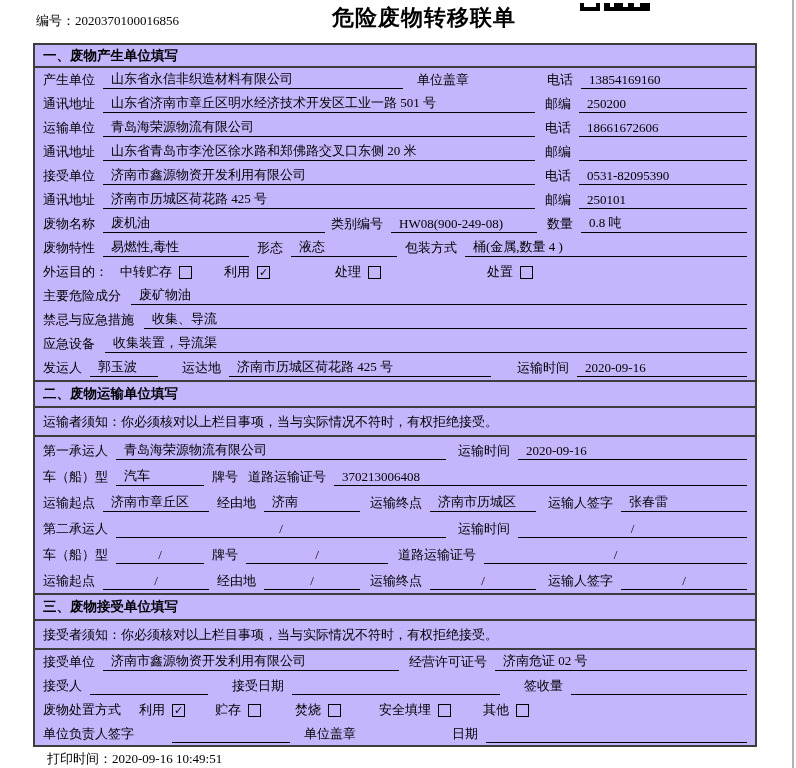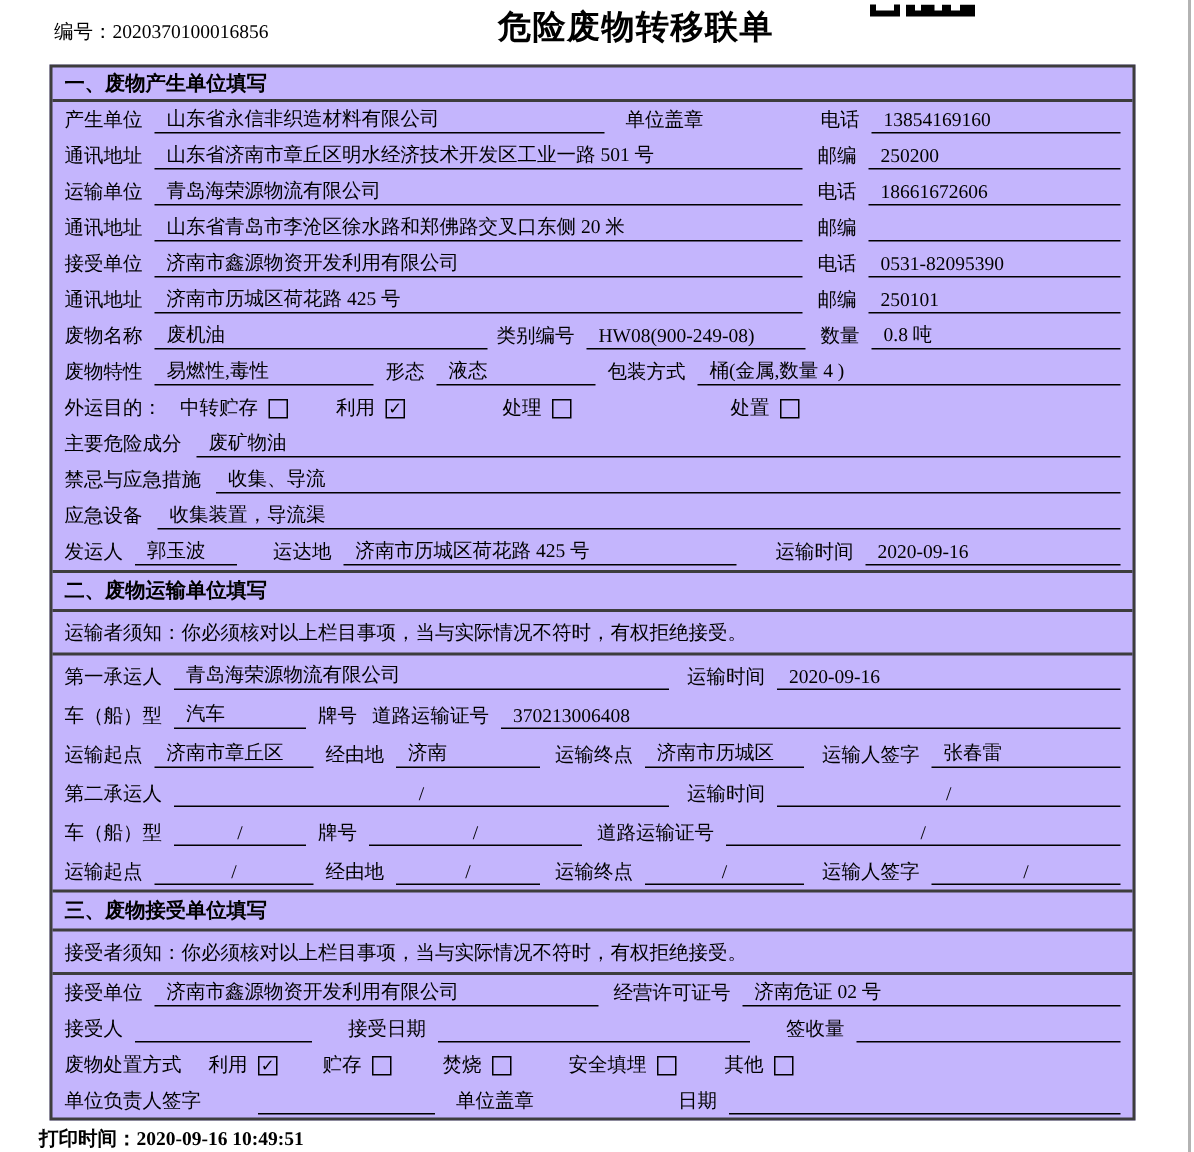--- a/index.html
+++ b/index.html
@@ -4,21 +4,21 @@
 <style>
   * { margin:0; padding:0; box-sizing:border-box; }
   html,body { width:796px; height:768px; background:#ffffff; overflow:hidden; }
   body { font-family:"Liberation Serif","DejaVu Serif",serif; color:#000; font-size:13px; position:relative; }
   .hd-sans { font-family:"Liberation Sans","DejaVu Sans",sans-serif; font-weight:bold; }
 
   .doc-no   { position:absolute; left:36px; top:12px; font-size:13px; }
   .title    { position:absolute; left:332px; top:3px; font-size:22px; letter-spacing:1px; }
   .qr-frag  { position:absolute; left:578px; top:0; }
   .page-edge{ position:absolute; left:792px; top:0; width:2px; height:768px; background:#b3b3b3; }
-  .print-ln { position:absolute; left:26px; top:750px; font-size:13px;font-weight:bold; }
+  .print-ln { position:absolute; left:47px; top:750px; font-size:13px; }
 
   .form { position:absolute; left:33px; top:43px; width:724px; height:704px; border:2px solid #3d3d3d; background:#c4b5fd; }
 
   .r    { display:flex; align-items:flex-end; min-height:24px; padding:0 8px 3px 8px; }
   .r2   { min-height:26px; }
   .lbl  { white-space:nowrap; }
   .fill { border-bottom:1px solid #000; white-space:nowrap; padding:0 2px 0 8px; min-height:17px; }
   .fill.c { text-align:center; padding:0 2px; }
   .grow { flex:1 1 auto; }
 

